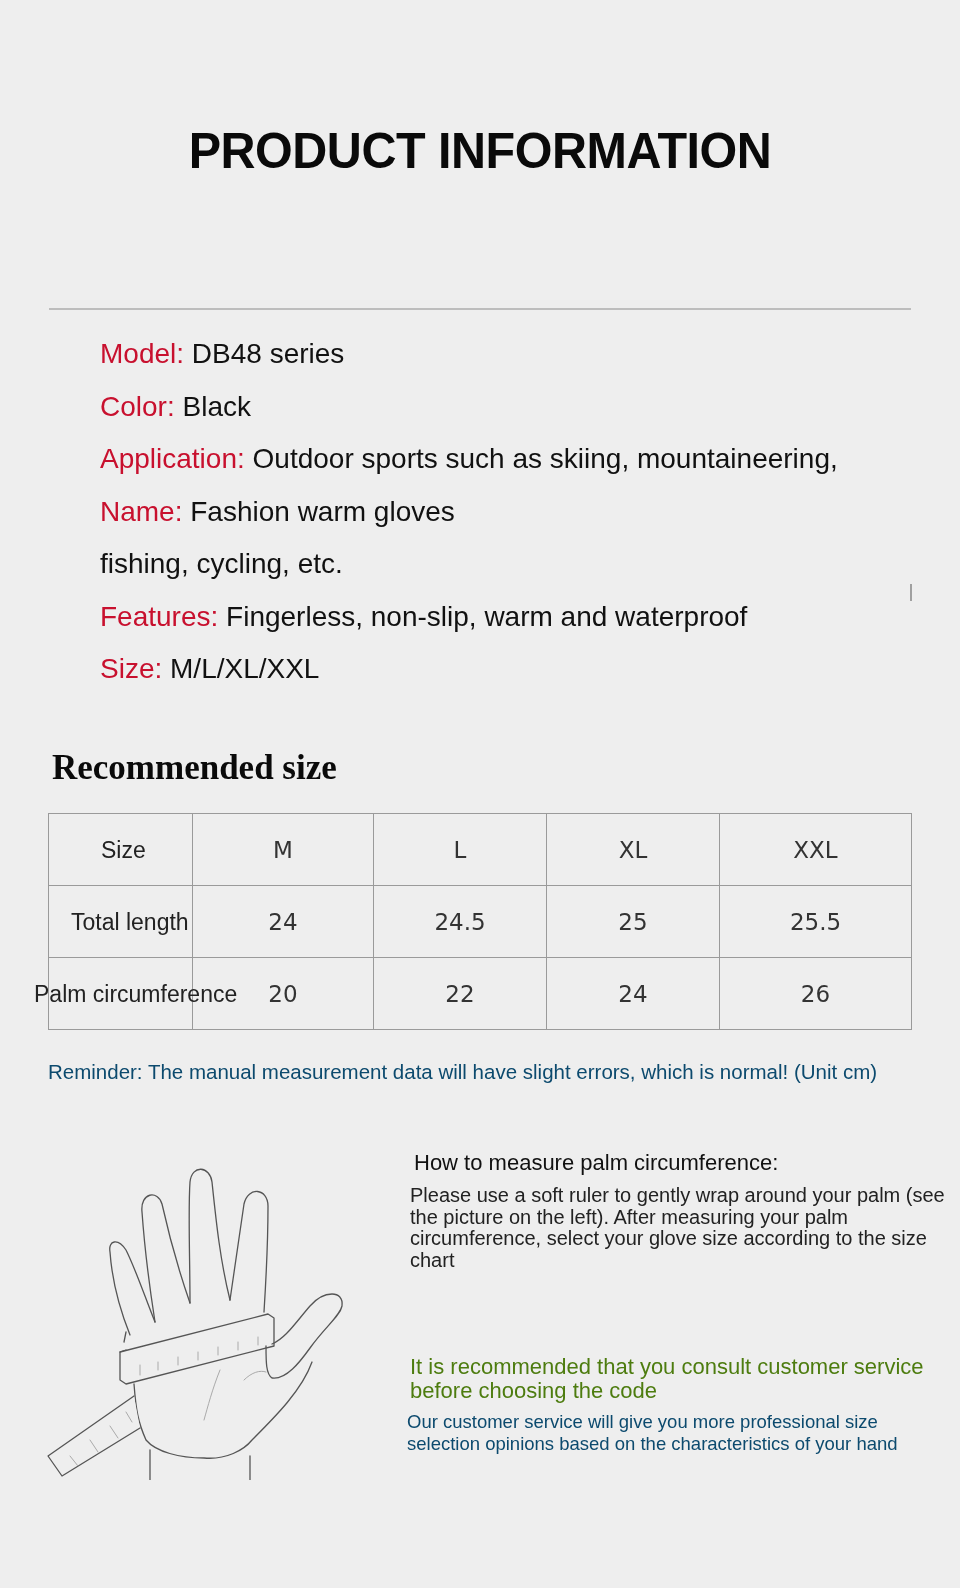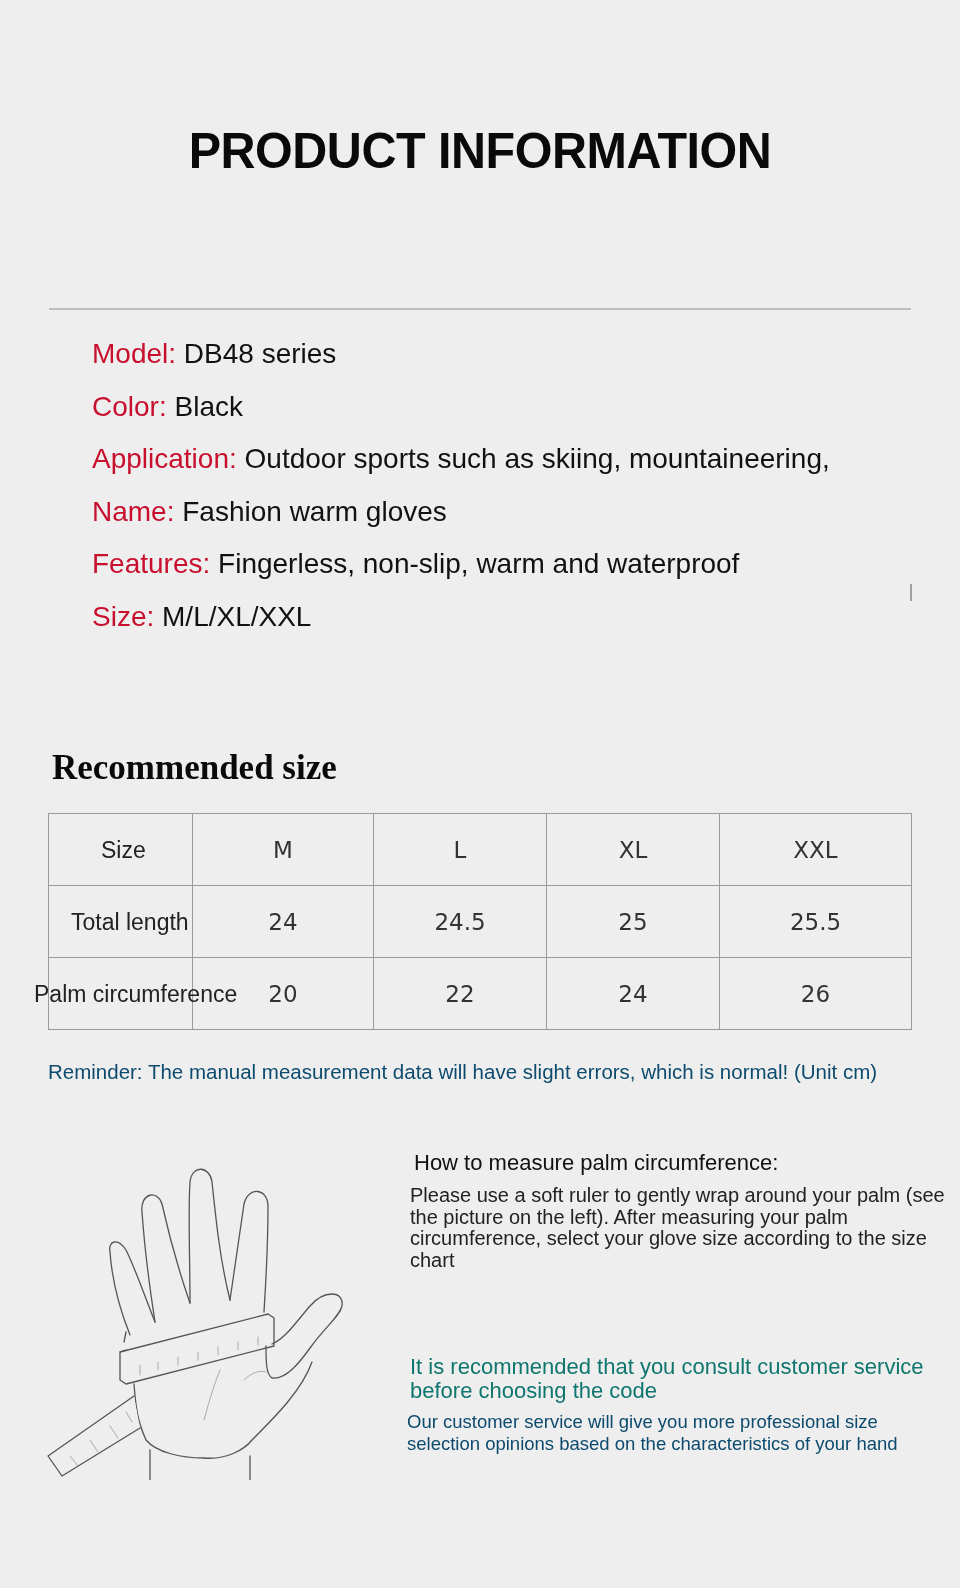--- a/index.html
+++ b/index.html
@@ -17,21 +17,21 @@
     text-align: center;
     font-size: 50px; font-weight: bold;
     letter-spacing: -0.5px;
     color: #0a0a0a;
     transform: scaleX(0.97);
   }
   .divider {
     left: 49px; top: 308px; width: 862px; height: 2px;
     background: #bdbdbd;
   }
-  .spec-list { left: 92px; top: 328px; width: 820px; }
+  .spec-list { left: 100px; top: 328px; width: 820px; }
   .spec-line {
     font-size: 28px; line-height: 52.5px; height: 52.5px;
     white-space: nowrap; color: #111;
   }
   .spec-label { color: #c8102e; }
   .edge-mark {
     left: 910px; top: 584px; width: 2px; height: 17px; background: #a0a0a0;
   }
   .section-title {
     left: 52px; top: 748px;
@@ -62,39 +62,40 @@
   }
   .measure-title {
     left: 414px; top: 1150px; font-size: 22px; color: #111; white-space: nowrap;
   }
   .measure-body {
     left: 410px; top: 1185px; width: 540px;
     font-size: 20px; line-height: 21.5px; color: #222;
   }
   .consult-title {
     left: 410px; top: 1355px; width: 540px;
-    font-size: 22px; line-height: 24px; color: #0f766e;
+    font-size: 22px; line-height: 24px; color: #4d7c0f;
   }
   .consult-body {
     left: 407px; top: 1411px; width: 545px;
     font-size: 18.5px; line-height: 21.5px; color: #0c4a6e;
   }
   .hand { left: 40px; top: 1140px; width: 320px; height: 340px; }
 </style>
 </head>
 <body>
 
 <div class="abs page-title">PRODUCT INFORMATION</div>
 <div class="abs divider"></div>
 
 <div class="abs spec-list">
   <div class="spec-line"><span class="spec-label">Model:</span><span> DB48 series</span></div>
   <div class="spec-line"><span class="spec-label">Color:</span><span> Black</span></div>
   <div class="spec-line"><span class="spec-label">Application:</span><span> Outdoor sports such as skiing, mountaineering,</span></div>
   <div class="spec-line"><span class="spec-label">Name:</span><span> Fashion warm gloves</span></div>
+  <div class="spec-line"><span class="spec-label"></span><span>fishing, cycling, etc.</span></div>
   <div class="spec-line"><span class="spec-label">Features:</span><span> Fingerless, non-slip, warm and waterproof</span></div>
   <div class="spec-line"><span class="spec-label">Size:</span><span> M/L/XL/XXL</span></div>
 </div>
 <div class="abs edge-mark"></div>
 
 <div class="abs section-title">Recommended size</div>
 
 <table class="size-table">
   <colgroup>
     <col style="width:144px">

